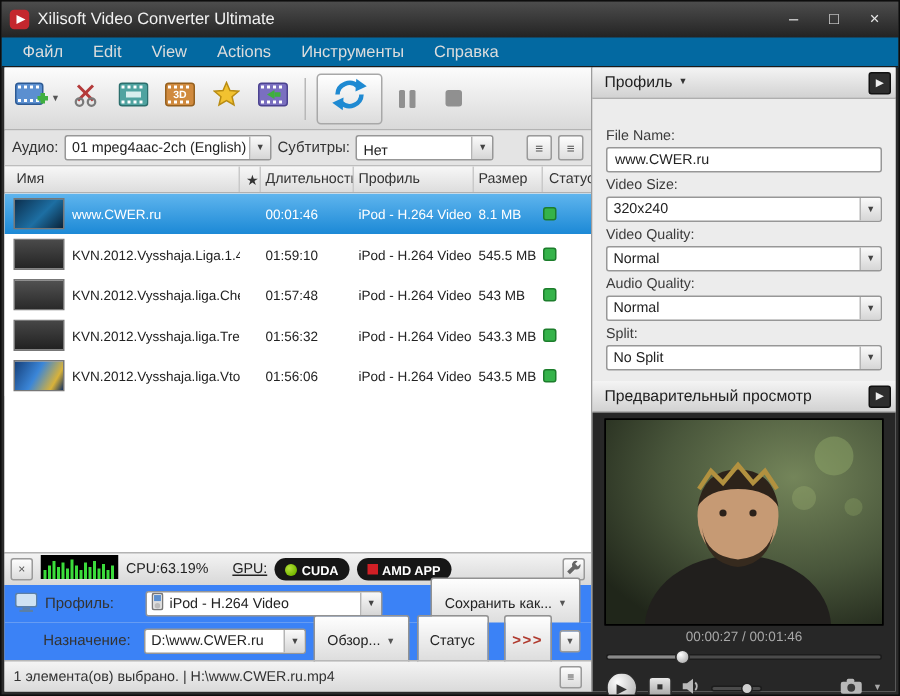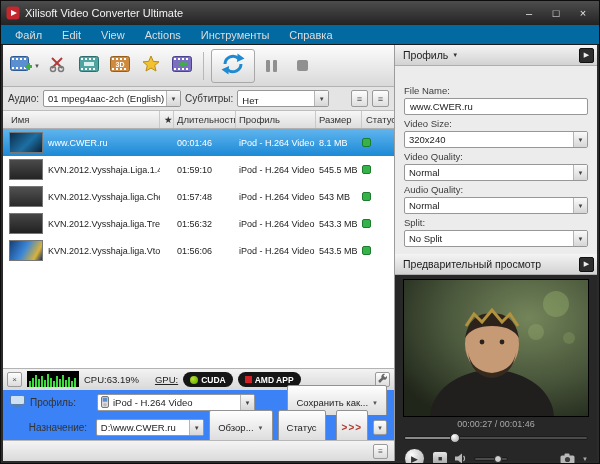--- a/index.html
+++ b/index.html
@@ -427,20 +427,21 @@
         <span class="spacer"></span>
         <div class="btn shortcut">
           <span>&gt;&gt;&gt;</span>
         </div>
         <div class="sm-btn">
             <span class="mini-arrow">▼</span>
           </div>
       </div>
 
       <div class="statusbar">
+        <span>1 элемента(ов) выбрано. | H:\www.CWER.ru.mp4</span>
         <span class="spacer"></span>
         <div class="sm-btn">
             <span>≡</span>
           </div>
       </div>
     </div>
 
     <div class="right">
 
       <div class="panel-header">

